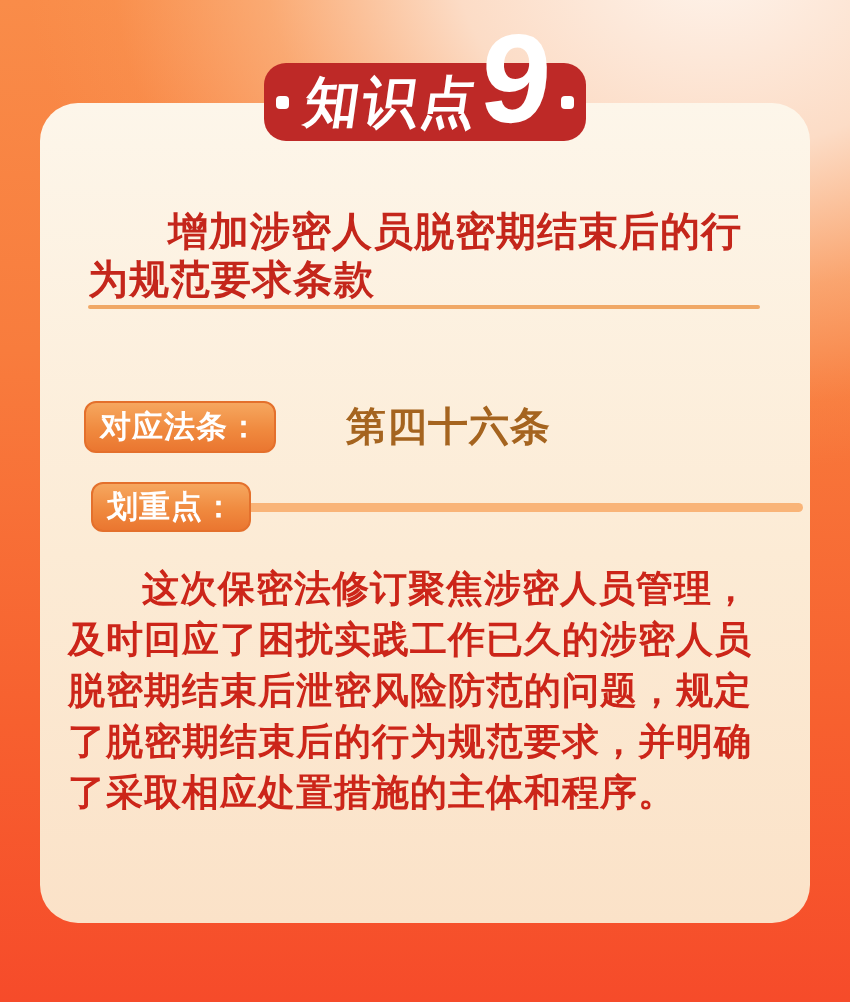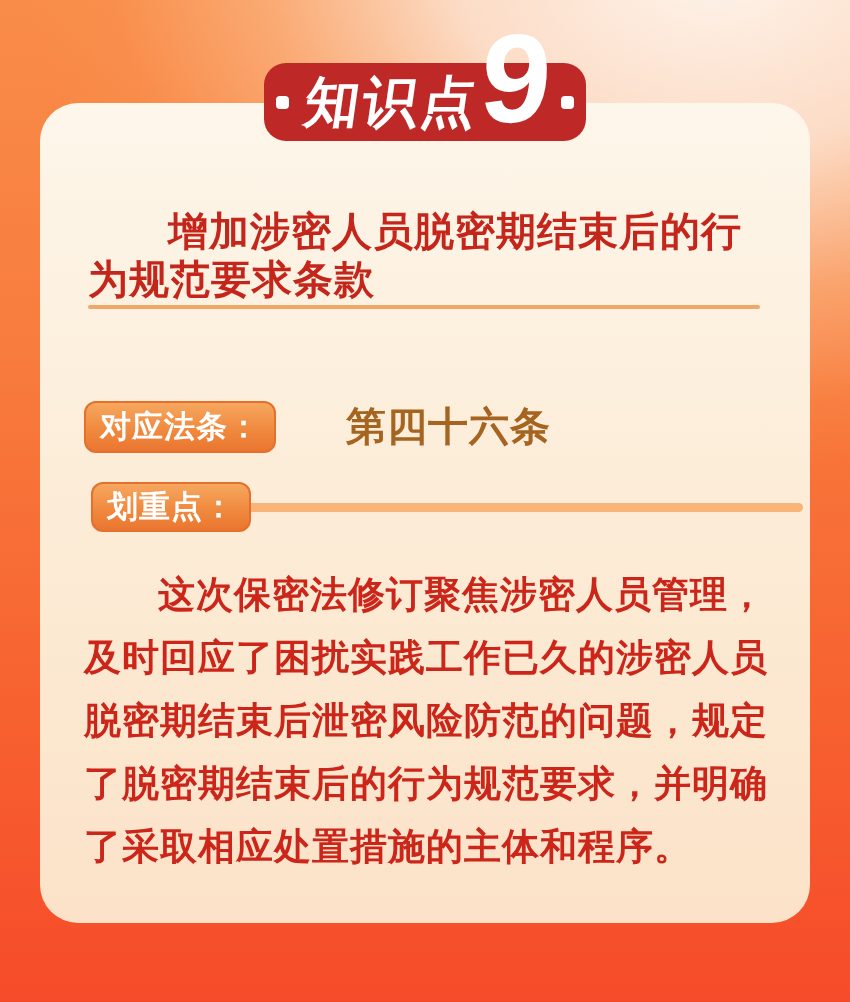--- a/index.html
+++ b/index.html
@@ -155,25 +155,25 @@
     position: relative;
     z-index: 1;
     height: 50px;
     font-size: 31px;
     padding: 0 14px;
     letter-spacing: 1px;
   }
 
   .body-text {
     position: absolute;
-    left: 44px;
+    left: 28px;
     top: 460px;
     width: 696px;
     font-size: 37px;
-    line-height: 63px;
+    line-height: 51px;
     font-weight: bold;
     color: #CC2519;
     letter-spacing: 1px;
     text-indent: 2em;
     white-space: pre-line;
   }
 </style>
 </head>
 <body>
 

